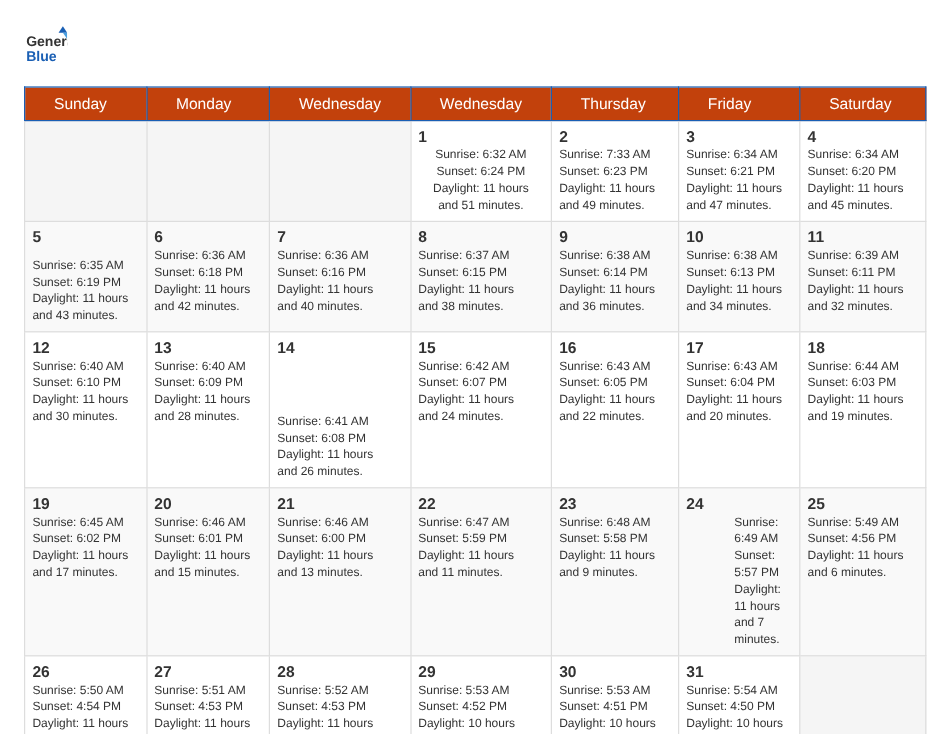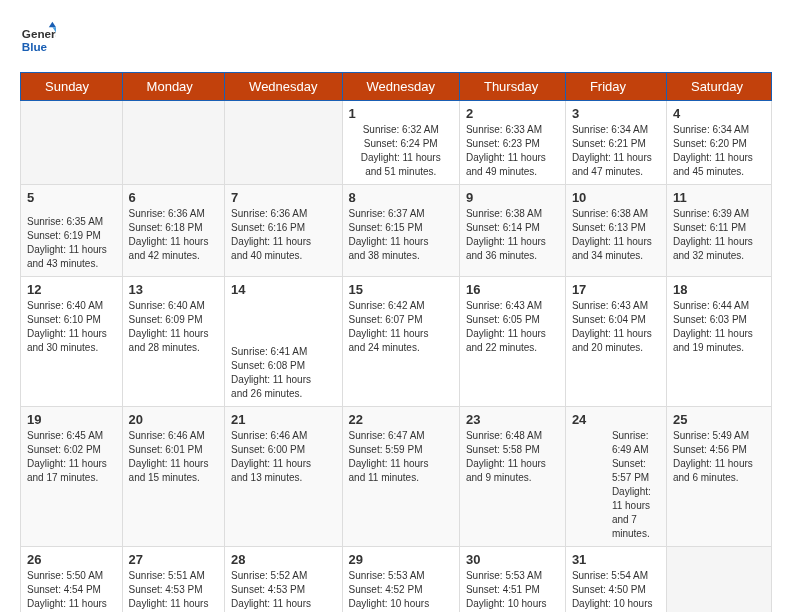--- a/index.html
+++ b/index.html
@@ -114,21 +114,21 @@
         <td class="empty-cell"></td>
         <td>
           <span class="day-number">1</span>
           <div class="cell-info" style="white-space: pre-line; text-align: center;">Sunrise: 6:32 AM
 Sunset: 6:24 PM
 Daylight: 11 hours
 and 51 minutes.</div>
         </td>
         <td>
           <span class="day-number">2</span>
-          <div class="cell-info" style="white-space: pre-line;">Sunrise: 6:33 AM
+          <div class="cell-info" style="white-space: pre-line;">Sunrise: 7:33 AM
 Sunset: 6:23 PM
 Daylight: 11 hours
 and 49 minutes.</div>
         </td>
         <td>
           <span class="day-number">3</span>
           <div class="cell-info" style="white-space: pre-line;">Sunrise: 6:34 AM
 Sunset: 6:21 PM
 Daylight: 11 hours
 and 47 minutes.</div>

